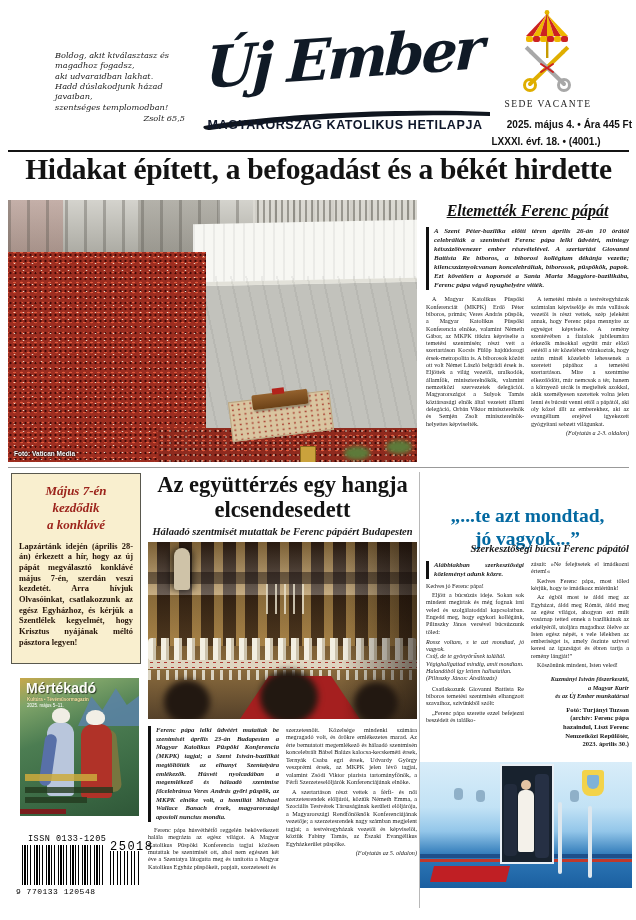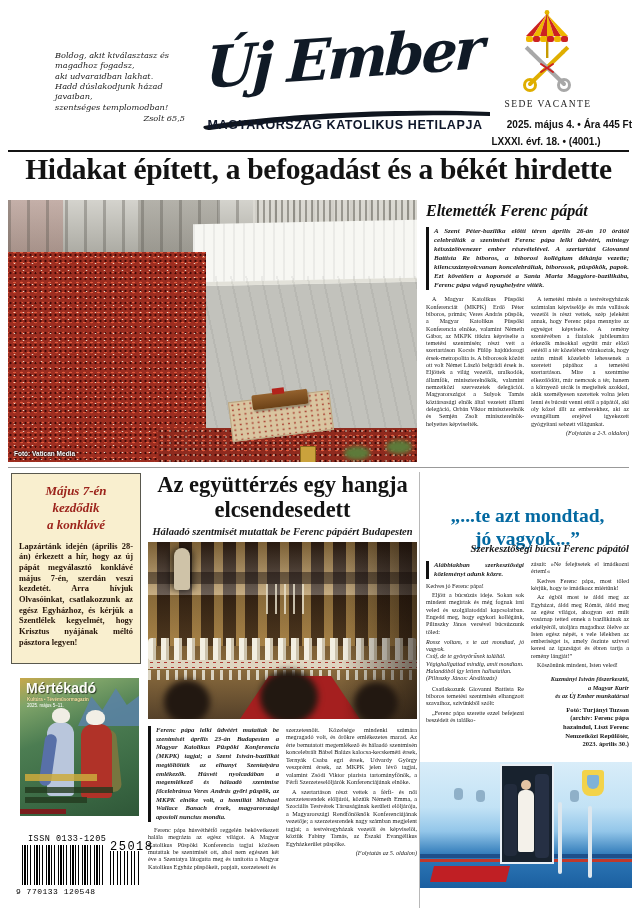--- a/index.html
+++ b/index.html
@@ -80,21 +80,21 @@
   
   .lead{border-left:3px solid #111;padding-left:5px;font:bold italic 7px/1.3 "Liberation Serif",serif;
         text-align:justify;color:#1d1d1d;}
   .cols{display:flex;gap:7px;}
   .ncol{flex:1;font:6.1px/1.2 "Liberation Serif",serif;text-align:justify;color:#191919;}
   .ncol p{margin:0 0 2px;text-indent:6px;}
   .ncol p.noind{text-indent:0;}
   .cont{font-style:italic;text-align:right;text-indent:0 !important;margin-top:3px;}
 
   .art1{position:absolute;left:426px;top:202px;width:203px;height:260px;overflow:hidden;}
-  .art1 h2{margin:0 0 7px;font:bold italic 16px/1.1 "Liberation Serif",serif;color:#111;}
+  .art1 h2{margin:0 0 7px;text-align:center;font:bold italic 16px/1.1 "Liberation Serif",serif;color:#111;text-decoration:underline;}
   .art1 .cols{margin-top:6px;}
 
   .hr2{position:absolute;left:8px;top:467px;width:621px;height:1px;background:#999;}
   .vrule{position:absolute;left:419px;top:472px;width:1px;height:436px;background:#b8b8b8;}
 
   
   .conclave{position:absolute;left:11px;top:473px;width:130px;height:191px;box-sizing:border-box;
       background:#f9efcf;border:1px solid #59584e;padding:9px 7px 6px;}
   .conclave h3{margin:0 0 8px;text-align:center;font:bold italic 13px/1.3 "Liberation Serif",serif;
       color:#9c241c;white-space:pre-line;}

